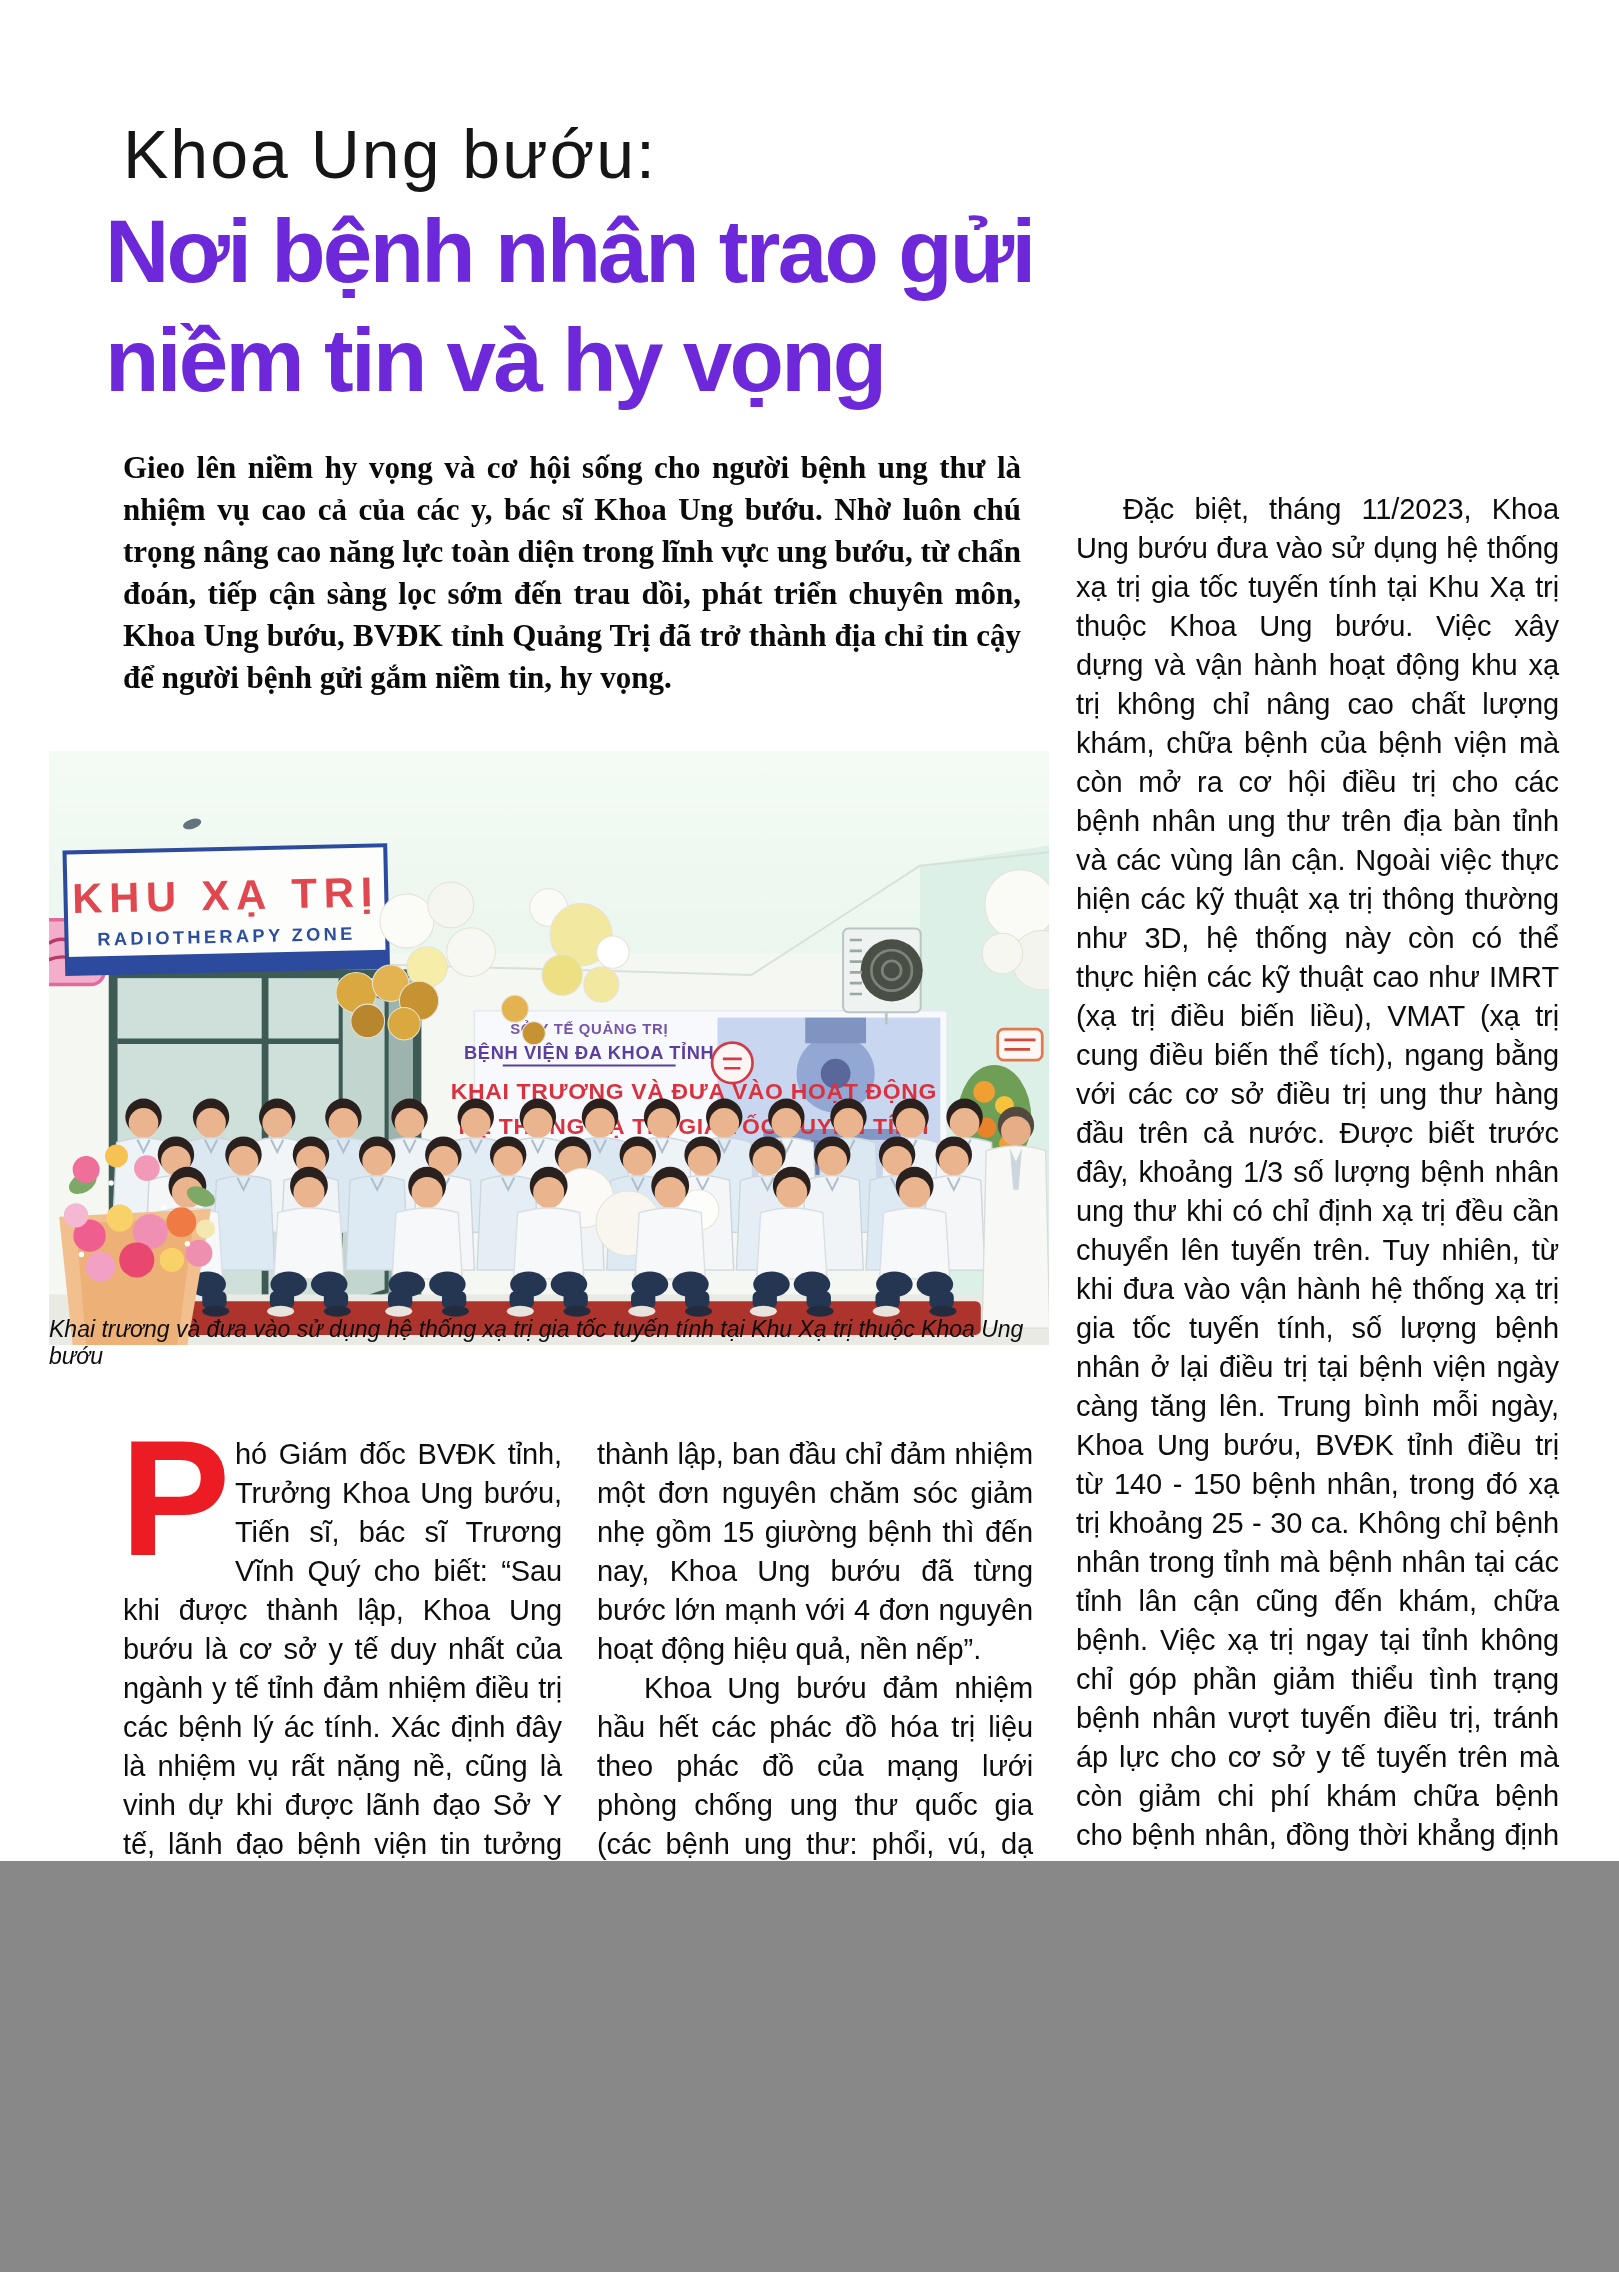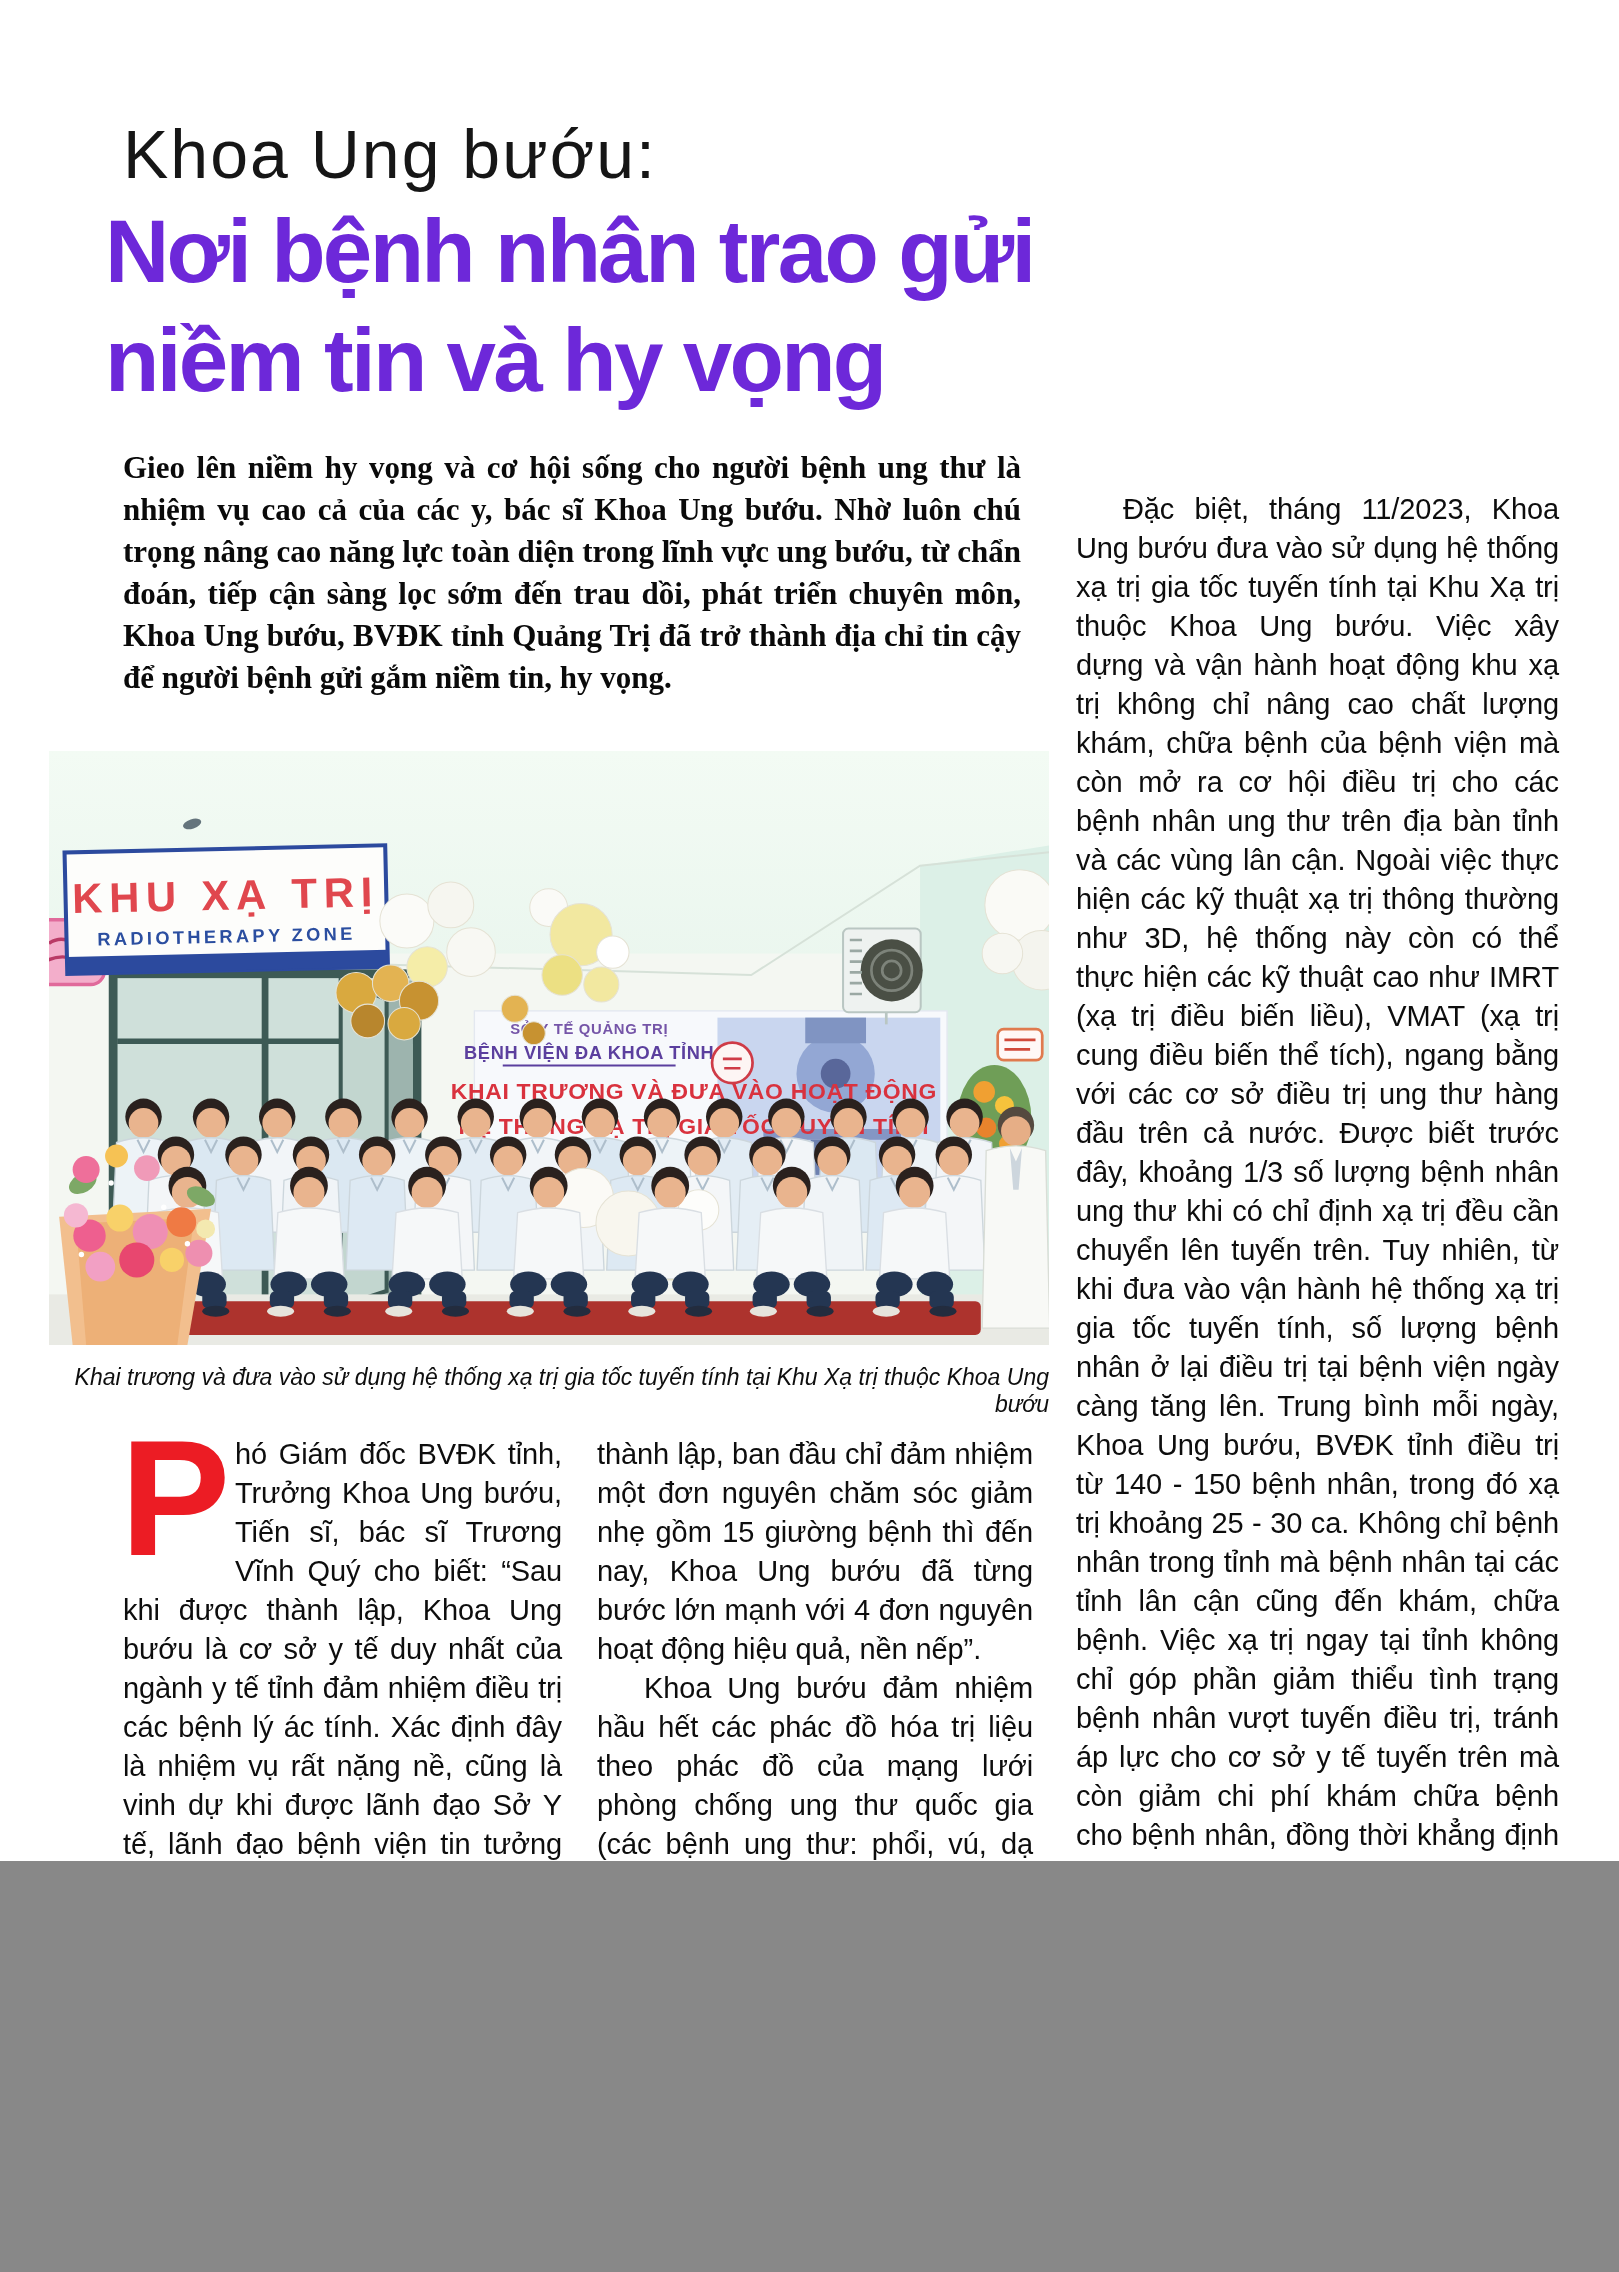--- a/index.html
+++ b/index.html
@@ -12,21 +12,21 @@
   .headline{position:absolute;left:105px;top:197px;margin:0;font-weight:700;
             font-size:89px;line-height:109px;letter-spacing:-2.7px;color:#6d28d9;}
 
   .intro{position:absolute;left:123px;top:447px;width:898px;margin:0;
          font-family:"Liberation Serif",serif;font-weight:700;font-size:31px;
          line-height:42px;text-align:justify;color:#0a0a0a;}
 
   .photo{position:absolute;left:49px;top:751px;width:1000px;height:594px;}
   .photo svg{display:block;width:100%;height:100%;}
 
-  .caption{position:absolute;left:49px;top:1364px;width:1000px;text-align:right;
+  .caption{position:absolute;left:49px;top:1316px;width:1000px;text-align:left;
            font-style:italic;font-size:23px;color:#0e0e0e;}
 
   .col{position:absolute;font-size:29px;line-height:39px;letter-spacing:-0.1px;
        text-align:justify;color:#0d0d0d;}
   .col p{margin:0;}
   .col p.indent{text-indent:47px;}
   .col1{left:123px;top:1435px;width:439px;}
   .col2{left:597px;top:1435px;width:436px;}
   .col3{left:1076px;top:490px;width:483px;}
 

